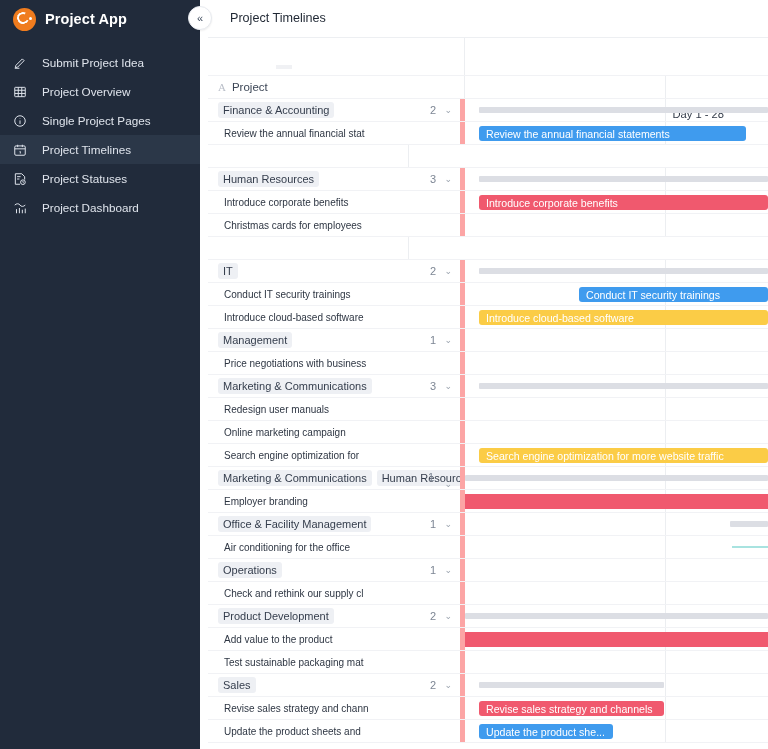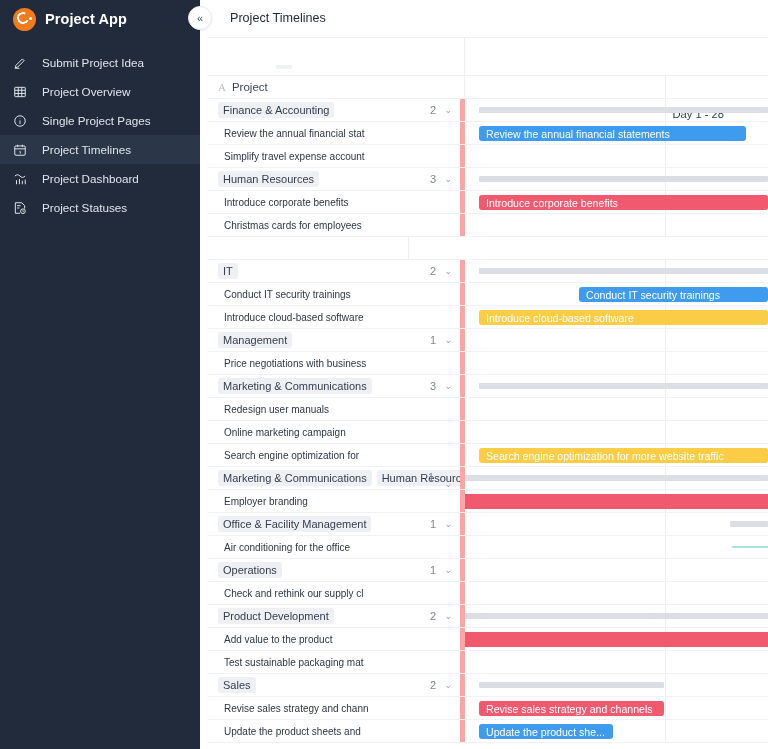--- a/index.html
+++ b/index.html
@@ -213,38 +213,38 @@
               <rect x="3" y="5" width="18" height="16" rx="2"></rect>
               <path d="M3 10h18M8 3v4M16 3v4"></path>
               <path d="M11.5 14.5h1v3.5"></path>
             </svg>
           </span>
           <span>Project Timelines</span>
         </div>
         <div class="nav-item">
           <span class="nicon">
             <svg width="14" height="14" viewBox="0 0 24 24" fill="none" stroke="#dfe4ec" stroke-width="1.7">
-              <path d="M3 7c3-3 7-3 9 0s6 3 9 0"></path>
-              <path d="M6 21v-7M11 21v-9M16 21v-6M21 21v-8"></path>
-            </svg>
-          </span>
-          <span>Project Dashboard</span>
-        </div>
-        <div class="nav-item">
-          <span class="nicon">
-            <svg width="14" height="14" viewBox="0 0 24 24" fill="none" stroke="#dfe4ec" stroke-width="1.7">
               <path d="M4 3h11l5 5v5"></path>
               <path d="M4 3v18h8"></path>
               <path d="M7 8h6M7 12h4"></path>
               <circle cx="17" cy="17.5" r="4"></circle>
               <path d="M17 15.6v2l1.3 1"></path>
             </svg>
           </span>
           <span>Project Statuses</span>
         </div>
+        <div class="nav-item">
+          <span class="nicon">
+            <svg width="14" height="14" viewBox="0 0 24 24" fill="none" stroke="#dfe4ec" stroke-width="1.7">
+              <path d="M3 7c3-3 7-3 9 0s6 3 9 0"></path>
+              <path d="M6 21v-7M11 21v-9M16 21v-6M21 21v-8"></path>
+            </svg>
+          </span>
+          <span>Project Dashboard</span>
+        </div>
       </nav>
   </aside>
 
   <section class="main">
     <div class="topbar">
       <div class="collapse-btn">«</div>
       <div class="page-title">Project Timelines</div>
     </div>
 
     <div class="board">
@@ -285,23 +285,20 @@
               <span class="task-label">Review the annual financial stat</span>
             </div>
             <div class="cell-right">
               <div class="vline" style="left:200px"></div>
               <div class="bar" style="left:14px;width:267px;background:#3f9bee">
                 <span>Review the annual financial statements</span>
               </div>
             </div>
           </div>
           <div class="row">
-            <div class="cell-left">
-              <span class="task-label">Simplify travel expense account</span>
-            </div>
             <div class="cell-right">
               <div class="vline" style="left:200px"></div>
             </div>
           </div>
           <div class="row">
             <div class="cell-left">
               <div class="tags">
                 <span class="tag">Human Resources</span>
               </div>
               <span class="count">3</span>

